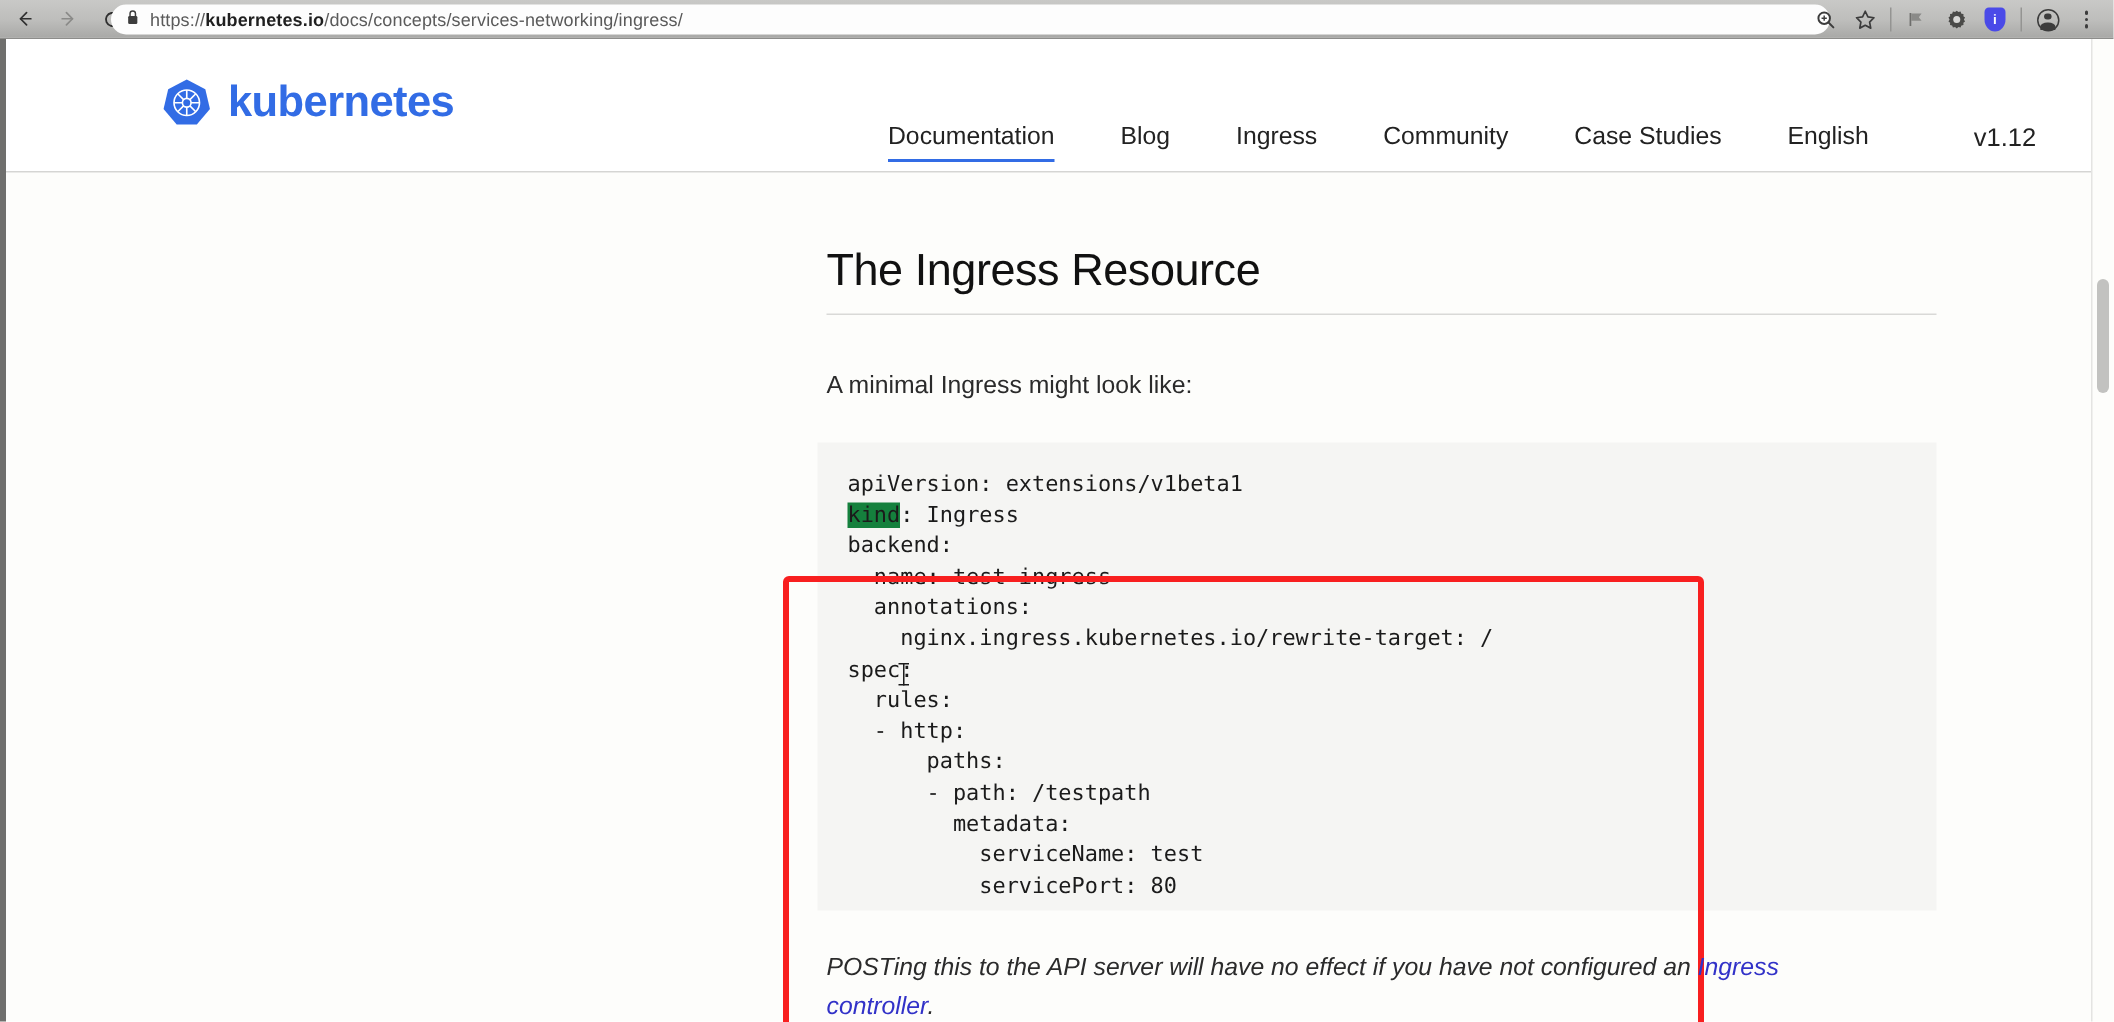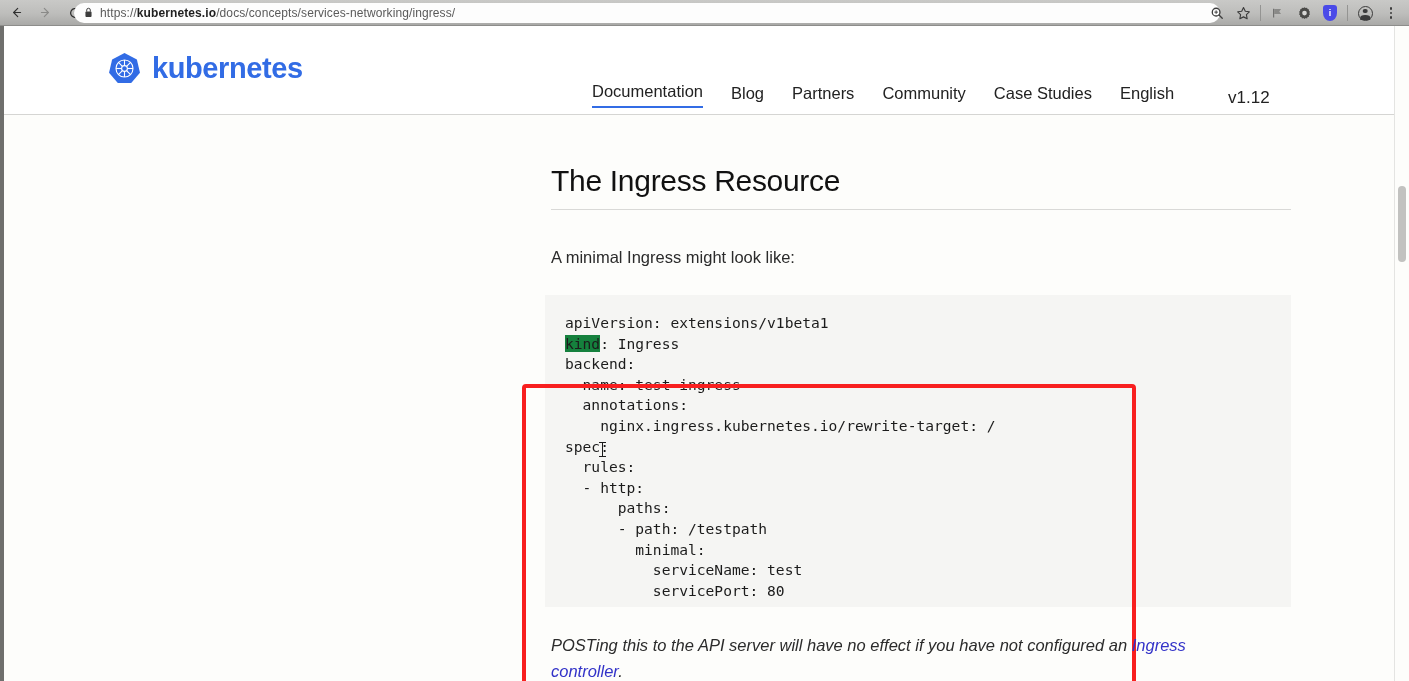--- a/index.html
+++ b/index.html
@@ -94,21 +94,21 @@
     position: absolute; left: 104px; top: 26px;
     display: flex; align-items: center; gap: 11px;
   }
   .k8s-logo { width: 33px; height: 33px; display: block; }
   .brand-name {
     font-size: 29px; font-weight: 700; color: #326ce5;
     letter-spacing: -0.4px;
   }
   .site-nav {
     position: absolute; left: 588px; top: 56px;
-    display: flex; align-items: flex-end; gap: 28px;
+    display: flex; align-items: flex-start; gap: 44px;
   }
   .nav-link {
     font-size: 16.5px; color: #222222; white-space: nowrap;
     padding-bottom: 5px; text-decoration: none;
   }
   .nav-link.active {
     border-bottom: 2.5px solid #326ce5;
   }
   .nav-version {
     font-size: 17px; color: #222222; margin-left: 26px; white-space: nowrap;
@@ -273,21 +273,21 @@
             <path d="M27.9 36.1 L20.3 43.7"></path>
           </g>
         </svg>
       </span>
       <span class="brand-name">kubernetes</span>
     </div>
 
     <div class="site-nav">
       <a class="nav-link active">Documentation</a>
       <a class="nav-link">Blog</a>
-      <a class="nav-link">Partners</a>
+      <a class="nav-link">Ingress</a>
       <a class="nav-link">Community</a>
       <a class="nav-link">Case Studies</a>
       <a class="nav-link">English</a>
       <span class="nav-version">v1.12</span>
     </div>
   </div>
 
   <div class="content">
 
     <h1 class="page-title">The Ingress Resource</h1>
@@ -300,21 +300,21 @@
 <span class="sel-highlight">kind</span><span>: Ingress</span>
 <span>backend:</span>
 <span>  name: test-ingress</span>
 <span>  annotations:</span>
 <span>    nginx.ingress.kubernetes.io/rewrite-target: /</span>
 <span>spec:</span>
 <span>  rules:</span>
 <span>  - http:</span>
 <span>      paths:</span>
 <span>      - path: /testpath</span>
-<span>        minimal:</span>
+<span>        metadata:</span>
 <span>          serviceName: test</span>
 <span>          servicePort: 80</span></pre>
 
     <div class="text-caret"></div>
 
     <div class="red-box"></div>
 
     <p class="footnote"><span>POSTing this to the API server will have no effect if you have not configured an </span><a>Ingress controller</a><span>.</span></p>
 
   </div>

